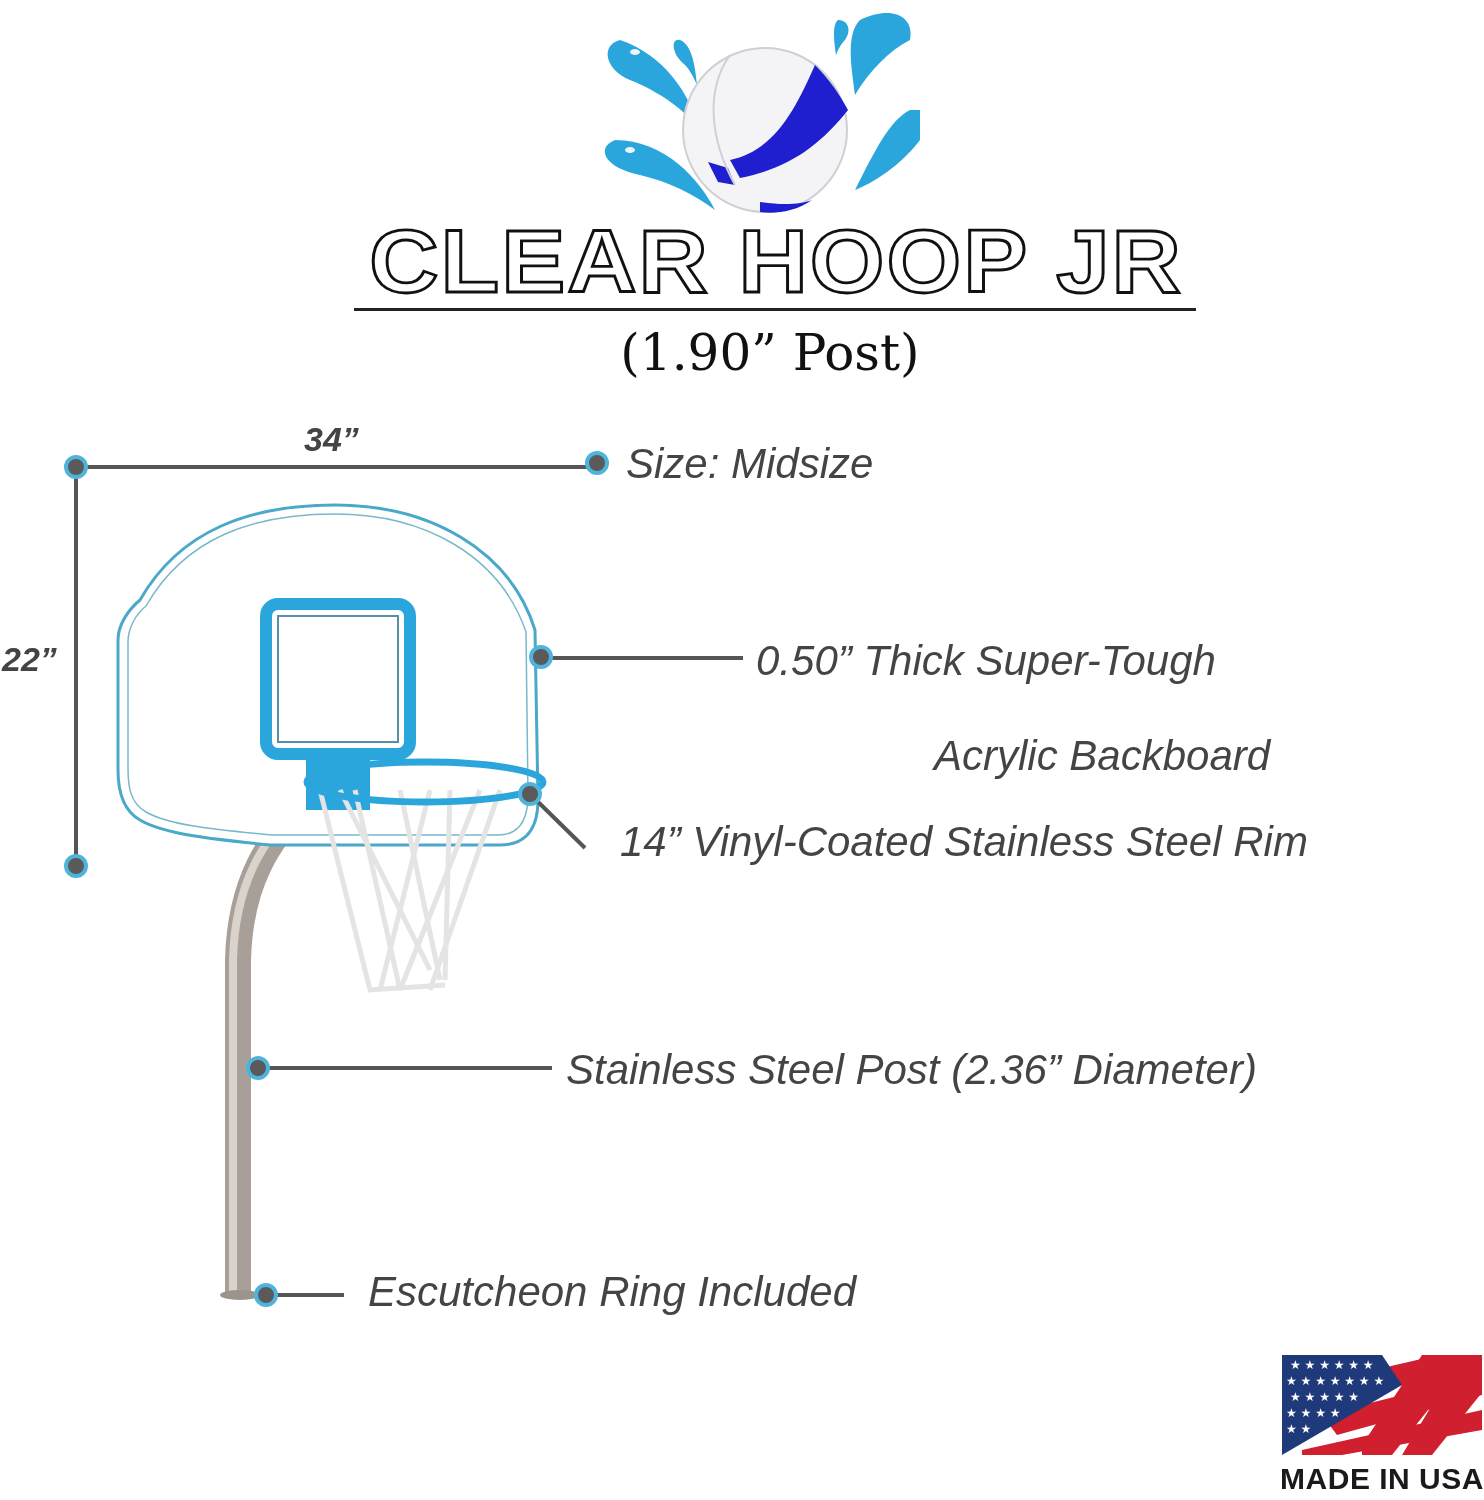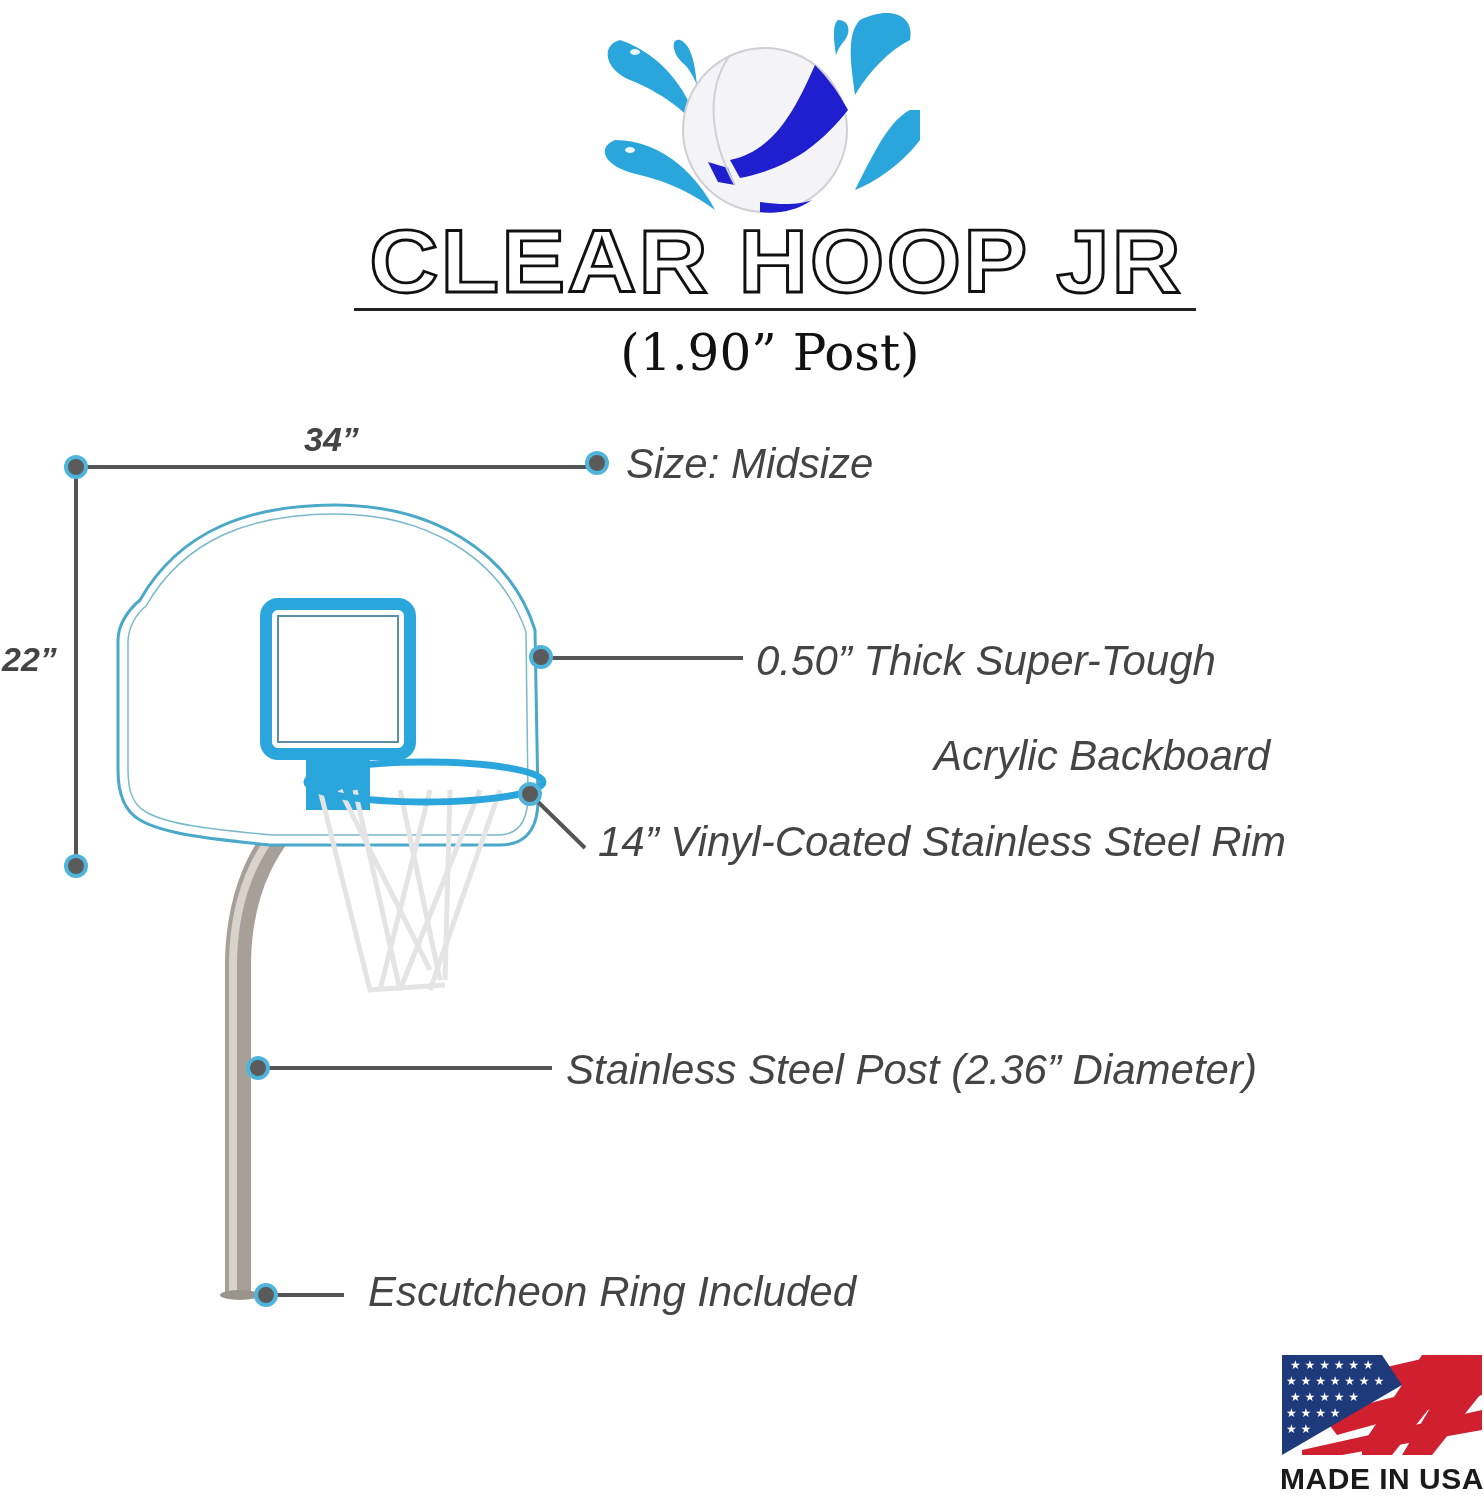--- a/index.html
+++ b/index.html
@@ -98,21 +98,21 @@
 </svg>
 <div class="dot" style="left:530px;top:794px;"></div>
 <div class="line" style="left:262px;top:1066px;width:290px;height:4px;"></div>
 <div class="dot" style="left:258px;top:1068px;"></div>
 <div class="line" style="left:270px;top:1293px;width:74px;height:4px;"></div>
 <div class="dot" style="left:266px;top:1295px;"></div>
 
 <div class="label" style="left:626px;top:440px;">Size: Midsize</div>
 <div class="label" style="left:756px;top:637px;">0.50” Thick Super-Tough</div>
 <div class="label" style="left:934px;top:692px;margin-top:40px;">Acrylic Backboard</div>
-<div class="label" style="left:598px;top:818px;">14” Vinyl-Coated Stainless Steel Rim</div>
+<div class="label" style="left:620px;top:818px;">14” Vinyl-Coated Stainless Steel Rim</div>
 <div class="label" style="left:566px;top:1046px;">Stainless Steel Post (2.36” Diameter)</div>
 <div class="label" style="left:368px;top:1268px;">Escutcheon Ring Included</div>
 
 <svg class="abs" style="left:1282px;top:1355px" width="200" height="100" viewBox="0 0 200 100">
   <defs>
       <clipPath id="fc">
         <polygon points="0,0 200,0 200,100 0,100"></polygon>
       </clipPath>
     </defs>
   <g clip-path="url(#fc)">

